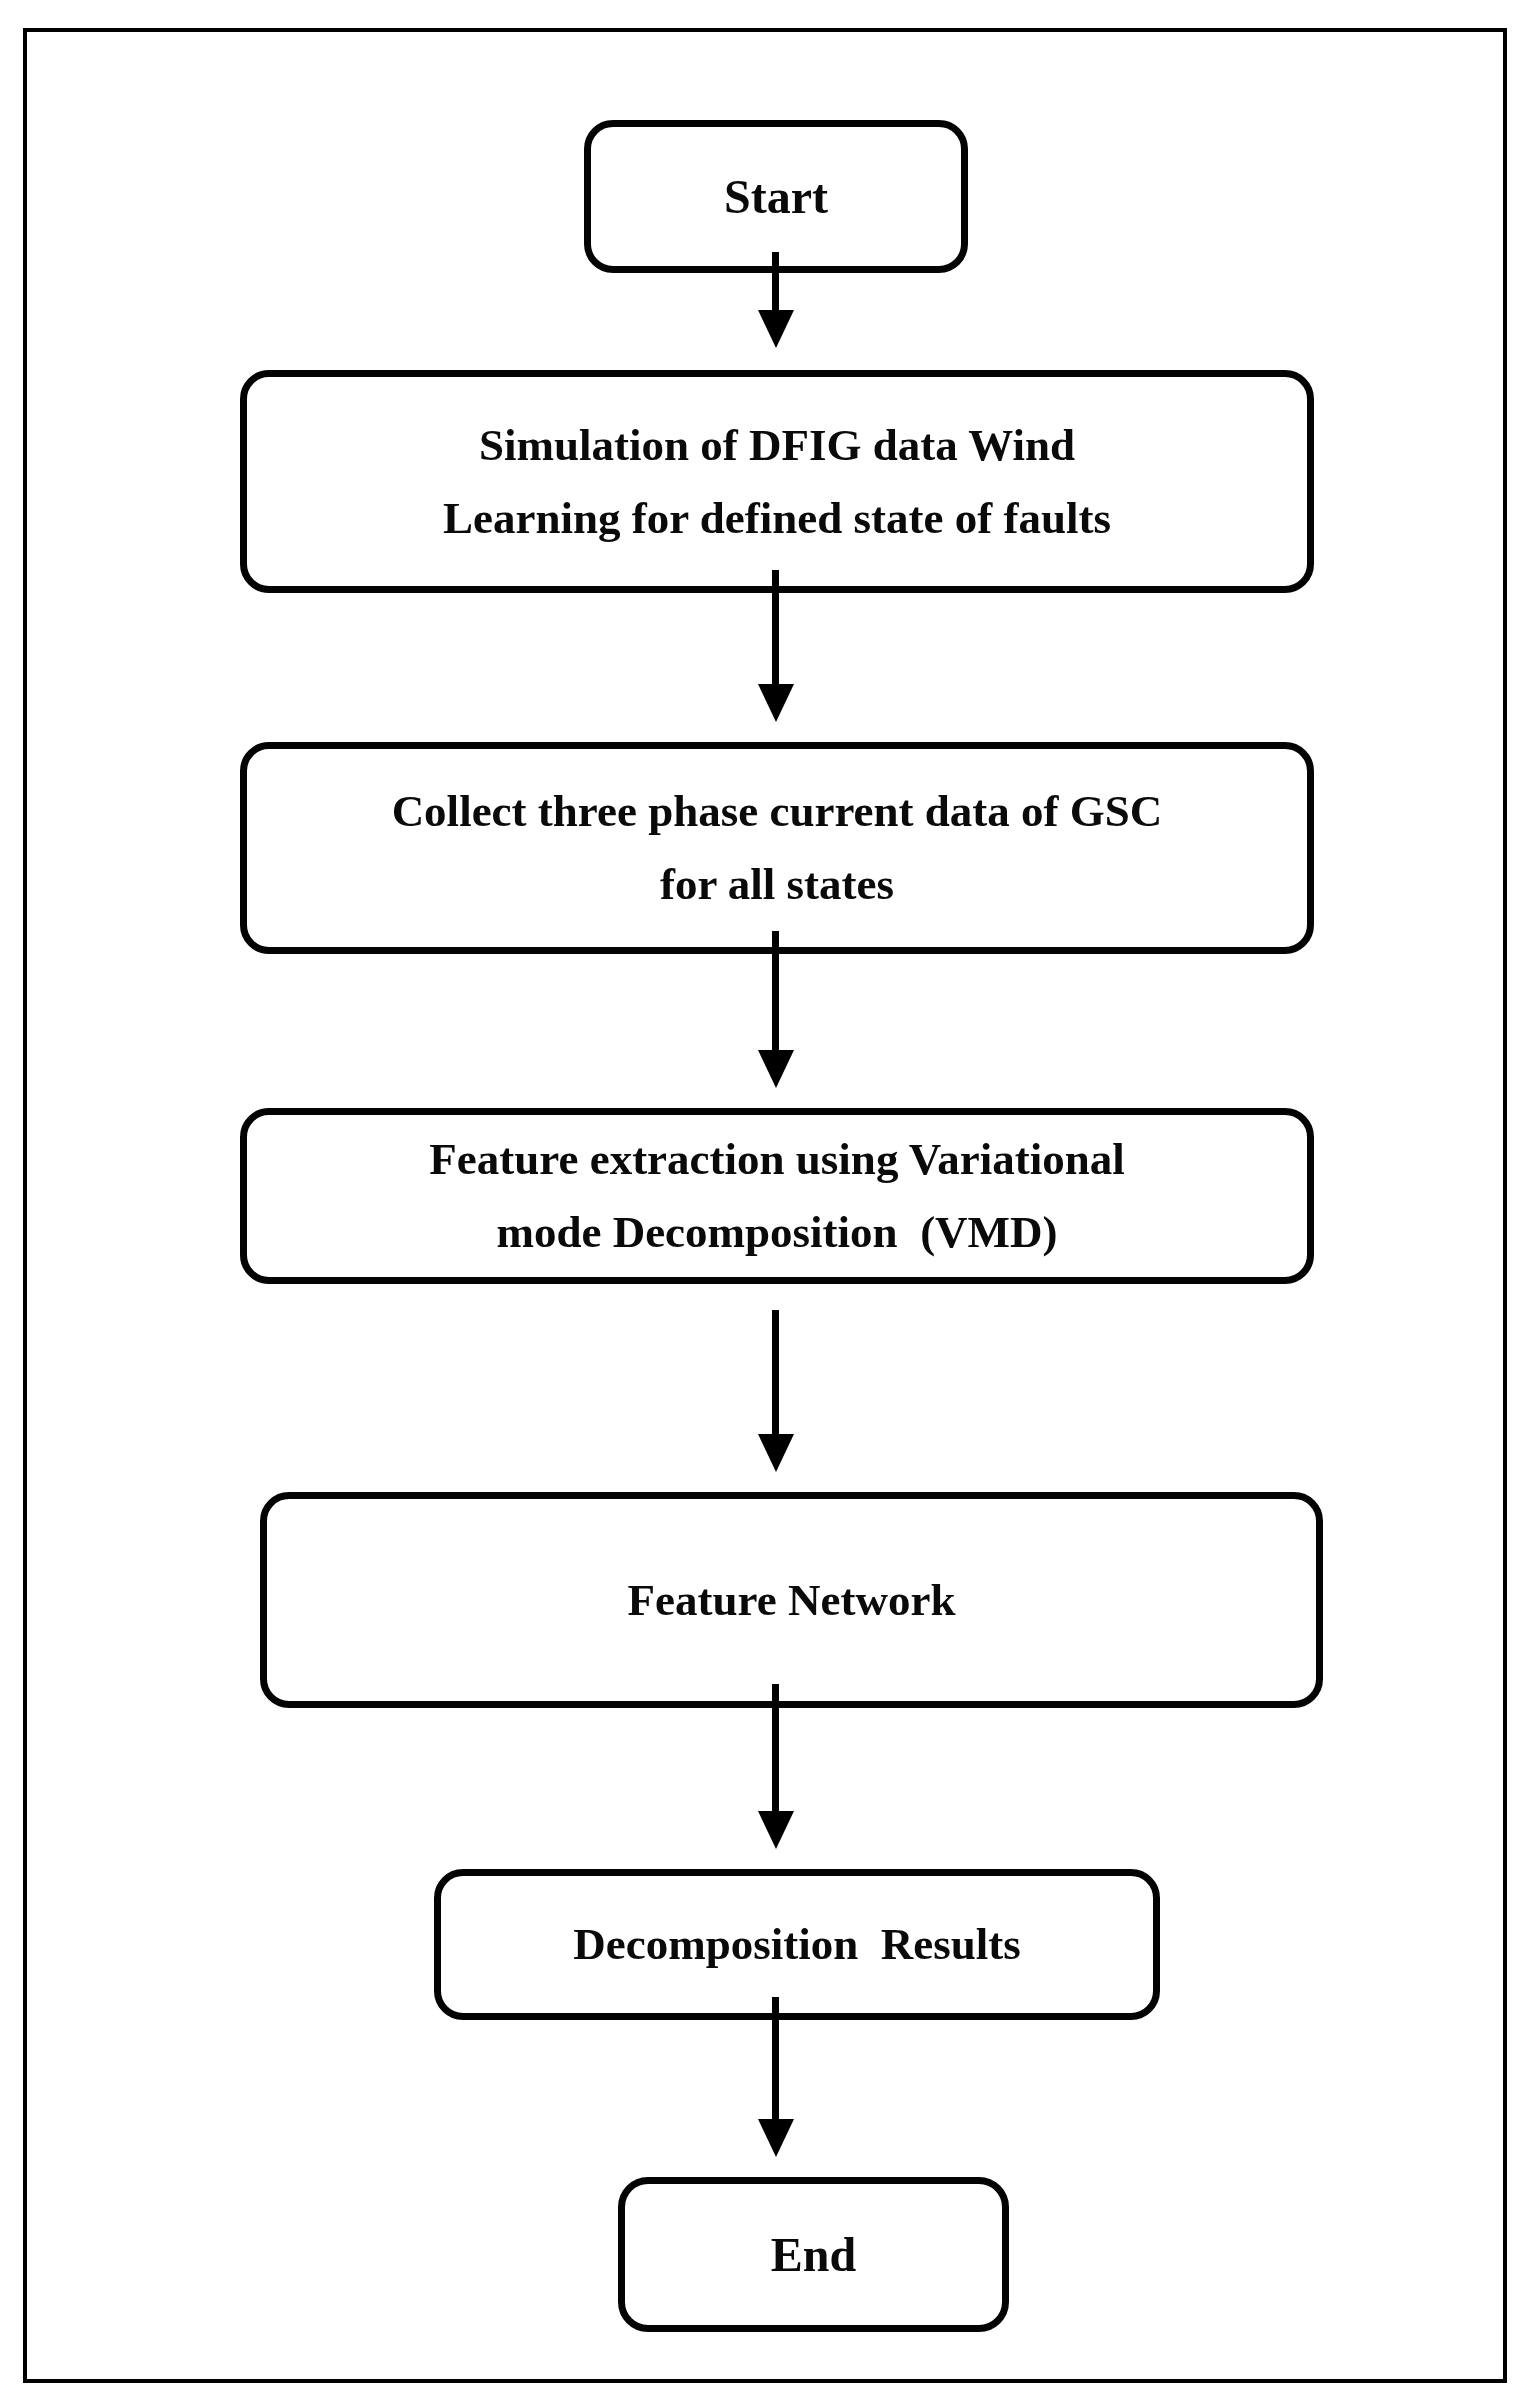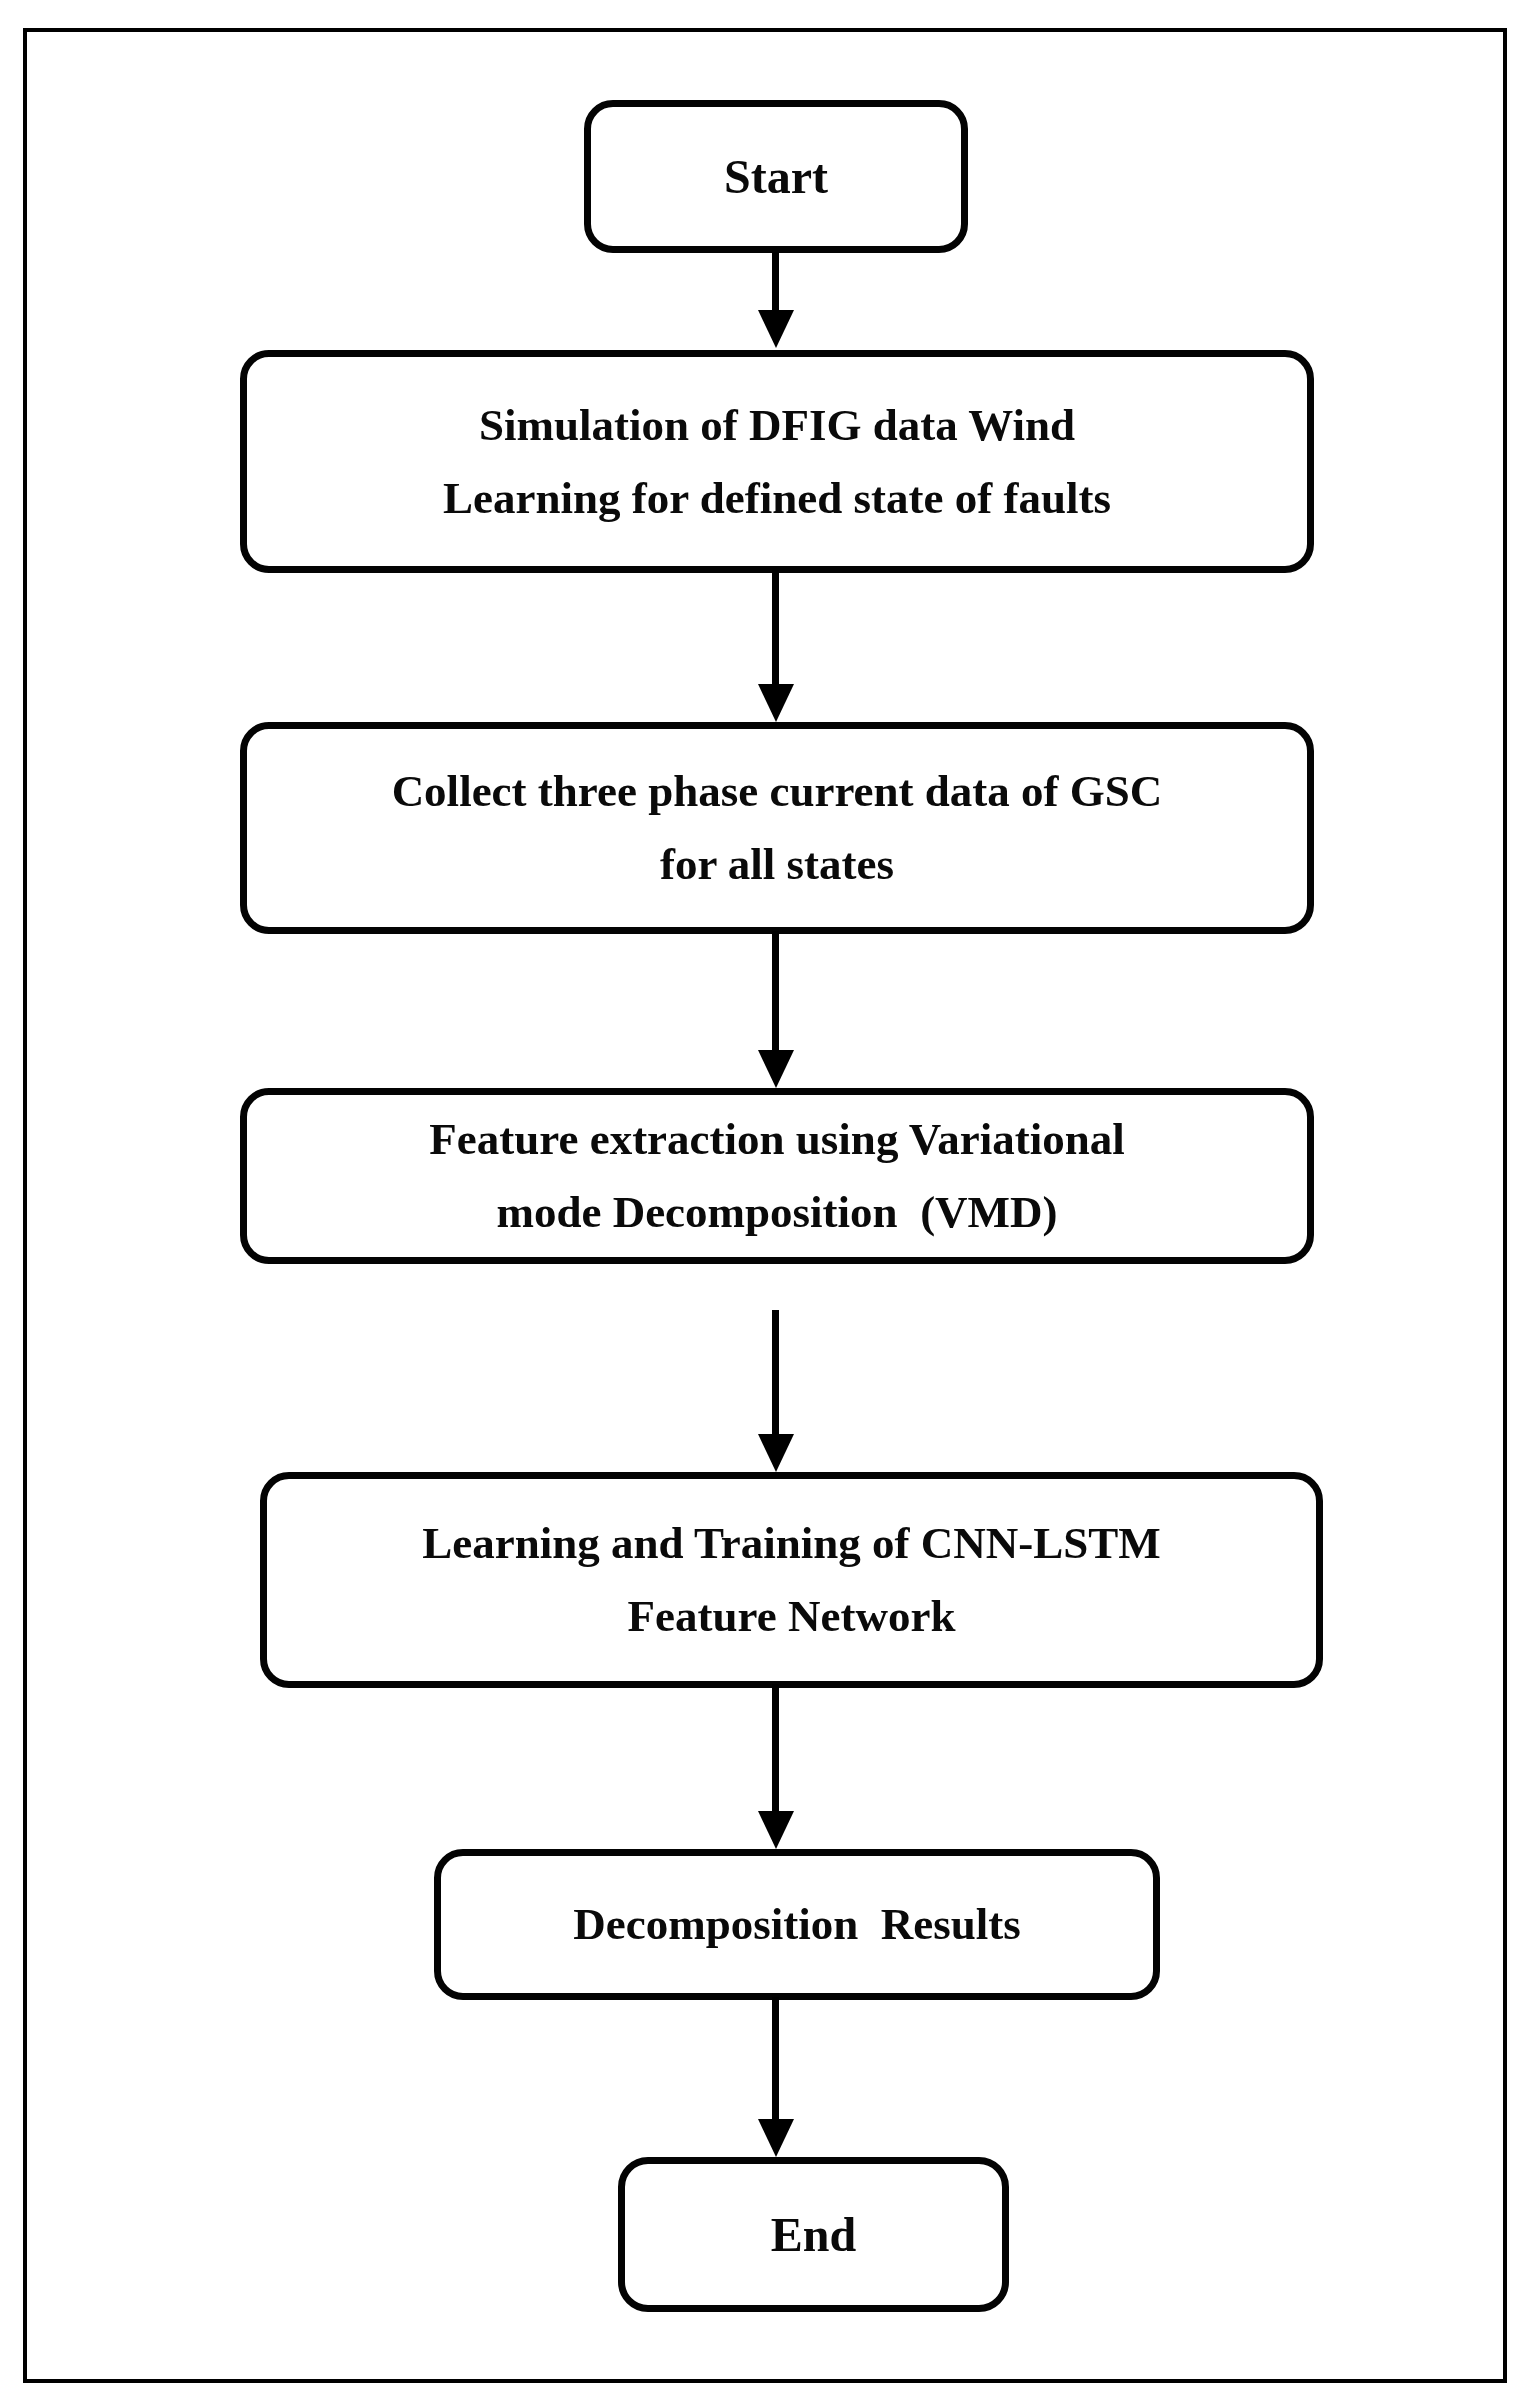--- a/index.html
+++ b/index.html
@@ -28,20 +28,21 @@
     box-sizing: border-box;
     background: #ffffff;
     border: 7px solid #030303;
     border-radius: 29px;
     display: flex;
     flex-direction: column;
     align-items: center;
     justify-content: center;
     text-align: center;
     font-weight: bold;
+    margin-top: 20px;
   }
   .node .line {
     display: block;
     white-space: pre;
     line-height: 1.62;
   }
   .node-terminal { font-size: 48px; }
   .node-process  { font-size: 45px; }
 
   
@@ -100,21 +101,20 @@
   <span class="line">Collect three phase current data of GSC</span>
   <span class="line">for all states</span>
 </div>
 
 <div class="node node-process" id="n-vmd">
   <span class="line">Feature extraction using Variational</span>
   <span class="line">mode Decomposition  (VMD)</span>
 </div>
 
 <div class="node node-process" id="n-cnn">
-  <span class="line">Learning and Training of CNN-LSTM</span>
   <span class="line">Feature Network</span>
 </div>
 
 <div class="node node-process" id="n-res">
   <span class="line">Decomposition  Results</span>
 </div>
 
 <div class="node node-terminal" id="n-end">
   <span class="line">End</span>
 </div>

